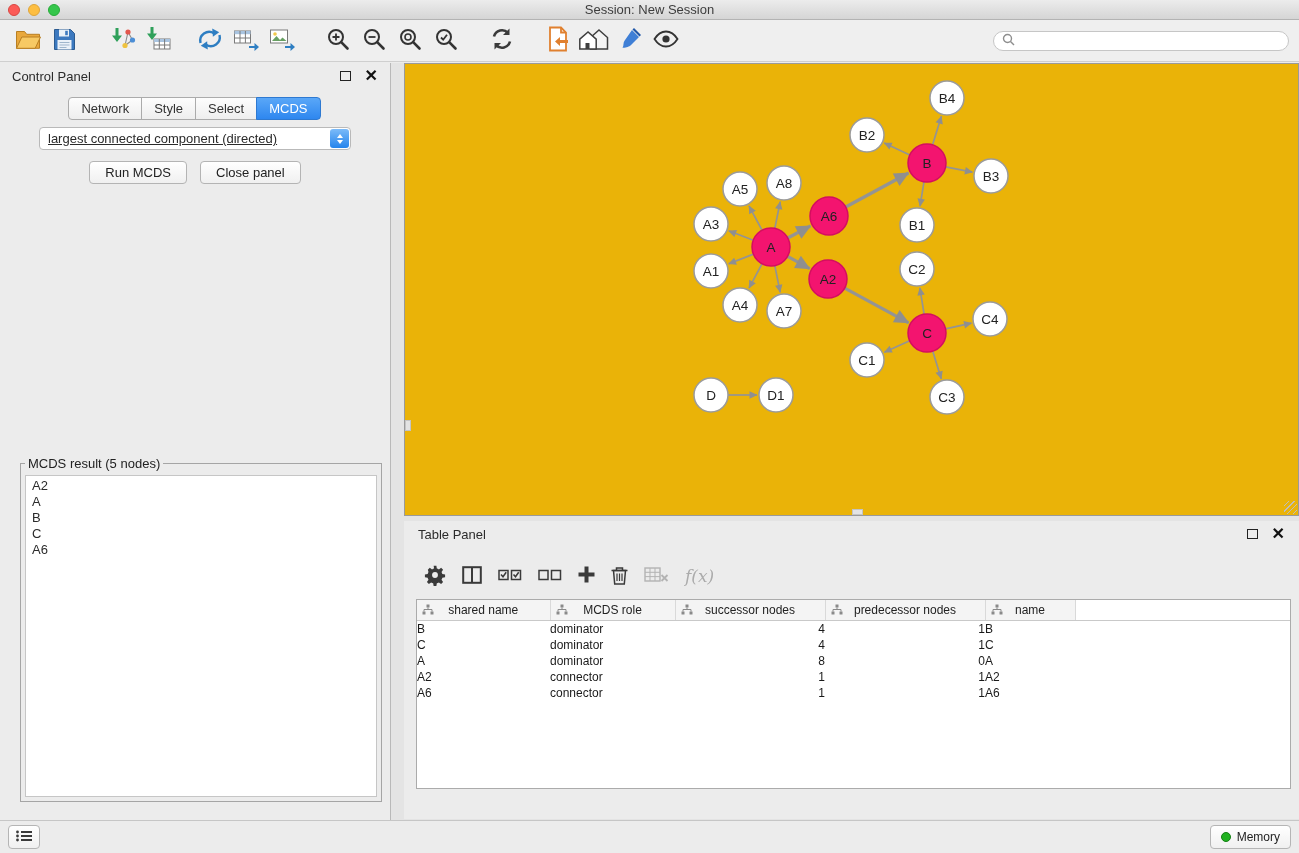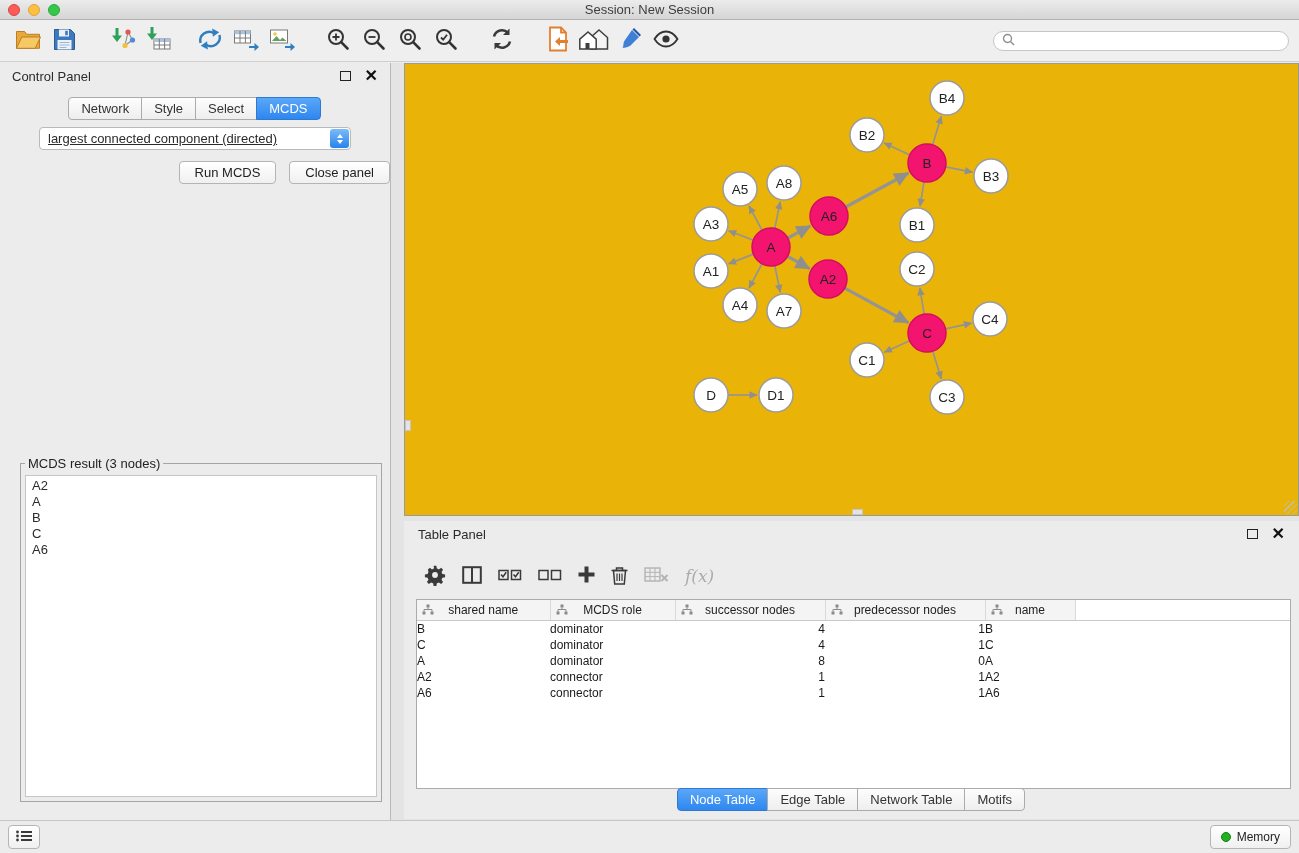--- a/index.html
+++ b/index.html
@@ -35,21 +35,21 @@
   .cp-tabs{margin-top:8px;}
   .tab{font-size:13px;padding:3px 12px;border:1px solid #ABABAB;background:linear-gradient(#FDFDFD,#EEEEEE);color:#333;margin-left:-1px;white-space:nowrap;}
   .tab:first-child{border-radius:4px 0 0 4px;}
   .tab:last-child{border-radius:0 4px 4px 0;}
   .tab.active{background:linear-gradient(#5AA7F8,#2E87EF);border-color:#2E79D1;color:#fff;}
   .opt-label{text-align:center;margin-top:18px;}
   .dropdown{margin:7px auto 0;width:312px;height:23px;background:#fff;border:1px solid #B9B9B9;border-radius:4px;display:flex;align-items:center;position:relative;padding-left:8px;box-sizing:border-box;text-decoration:underline;}
   .stepper{position:absolute;right:1px;top:1px;width:19px;height:19px;border-radius:3px;background:linear-gradient(#7CBBF9,#2584EC);display:flex;flex-direction:column;align-items:center;justify-content:center;}
   .stepper .up{width:0;height:0;border-left:3.5px solid transparent;border-right:3.5px solid transparent;border-bottom:4.5px solid #fff;margin-bottom:2px;}
   .stepper .down{width:0;height:0;border-left:3.5px solid transparent;border-right:3.5px solid transparent;border-top:4.5px solid #fff;}
-  .btn-row{display:flex;justify-content:flex-end;gap:13px;margin-top:11px;}
+  .btn-row{display:flex;justify-content:center;gap:13px;margin-top:11px;}
   .btn-row button{height:23px;padding:0 15px;font-size:13px;border:1px solid #B4B4B4;border-radius:4px;background:linear-gradient(#FFFFFF,#F0F0F0);color:#222;font-family:"Liberation Sans",sans-serif;}
   .result-group{position:absolute;left:20px;right:8px;top:393px;bottom:18px;border:1px solid #A5A5A5;margin:0;padding:4px;box-sizing:border-box;}
   .result-group legend{font-size:13px;padding:0 3px;color:#222;}
   .listbox{background:#fff;border:1px solid #C6C6C6;width:100%;height:100%;box-sizing:border-box;padding:2px 0;overflow:hidden;}
   .result-item{font-size:13px;padding:0 6px;height:16px;line-height:16px;}
 
   
   .right-area{flex:1;position:relative;background:#E4E4E4;}
   .network-window{position:absolute;left:13px;top:0;right:0;height:453px;border:1px solid #9A9A9A;background:#fff;box-sizing:border-box;display:flex;flex-direction:column;}
   .win-titlebar{height:24px;flex:0 0 24px;background:linear-gradient(#EDEDED,#D7D7D7);border-bottom:1px solid #AFAFAF;position:relative;display:flex;align-items:center;justify-content:center;}
@@ -253,21 +253,21 @@
         <span class="stepper">
             <span class="up"></span>
             <span class="down"></span>
           </span>
       </div>
       <div class="btn-row">
         <button>Run MCDS</button>
         <button>Close panel</button>
       </div>
       <fieldset class="result-group">
-        <legend>MCDS result (3 nodes)</legend>
+        <legend>MCDS result (5 nodes)</legend>
         <div class="listbox">
             <div class="result-item">A2</div>
             <div class="result-item">A</div>
             <div class="result-item">B</div>
             <div class="result-item">C</div>
             <div class="result-item">A6</div>
           </div>
       </fieldset>
     </div>
 
@@ -529,26 +529,20 @@
                   <td class="c0">A6</td>
                   <td class="c1">connector</td>
                   <td class="c2">1</td>
                   <td class="c3">1</td>
                   <td class="c4">A6</td>
                   <td></td>
                 </tr>
               </tbody>
           </table>
         </div>
-        <div class="tabs tp-tabs">
-            <div class="tab active">Node Table</div>
-            <div class="tab">Edge Table</div>
-            <div class="tab">Network Table</div>
-            <div class="tab">Motifs</div>
-          </div>
       </div>
     </div>
   </div>
 
   <div class="statusbar">
     <div class="sb-btn">
         <span><svg width="16" height="12" viewBox="0 0 16 12" fill="#3A3A3A">
             <circle cx="1.5" cy="2" r="1.4"></circle>
             <rect x="5" y="1" width="11" height="2"></rect>
             <circle cx="1.5" cy="6" r="1.4"></circle>

